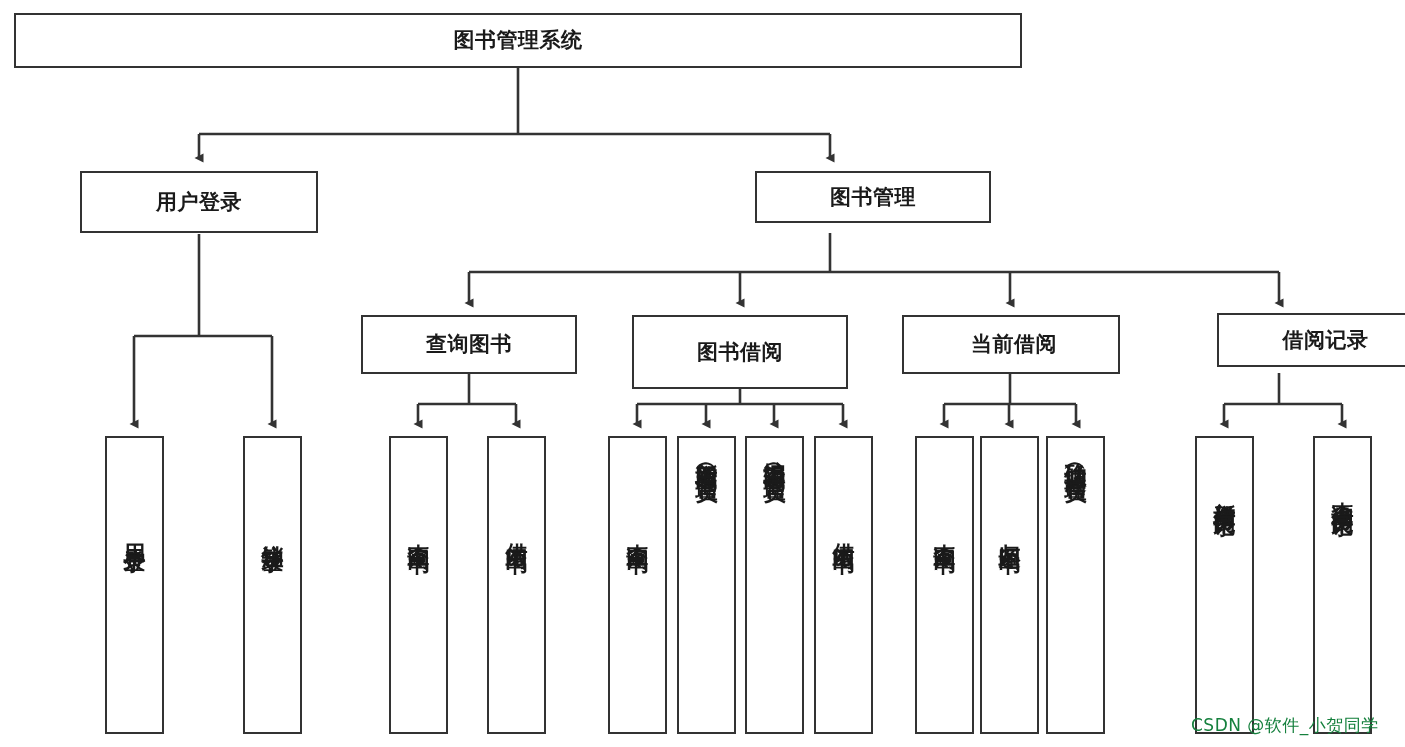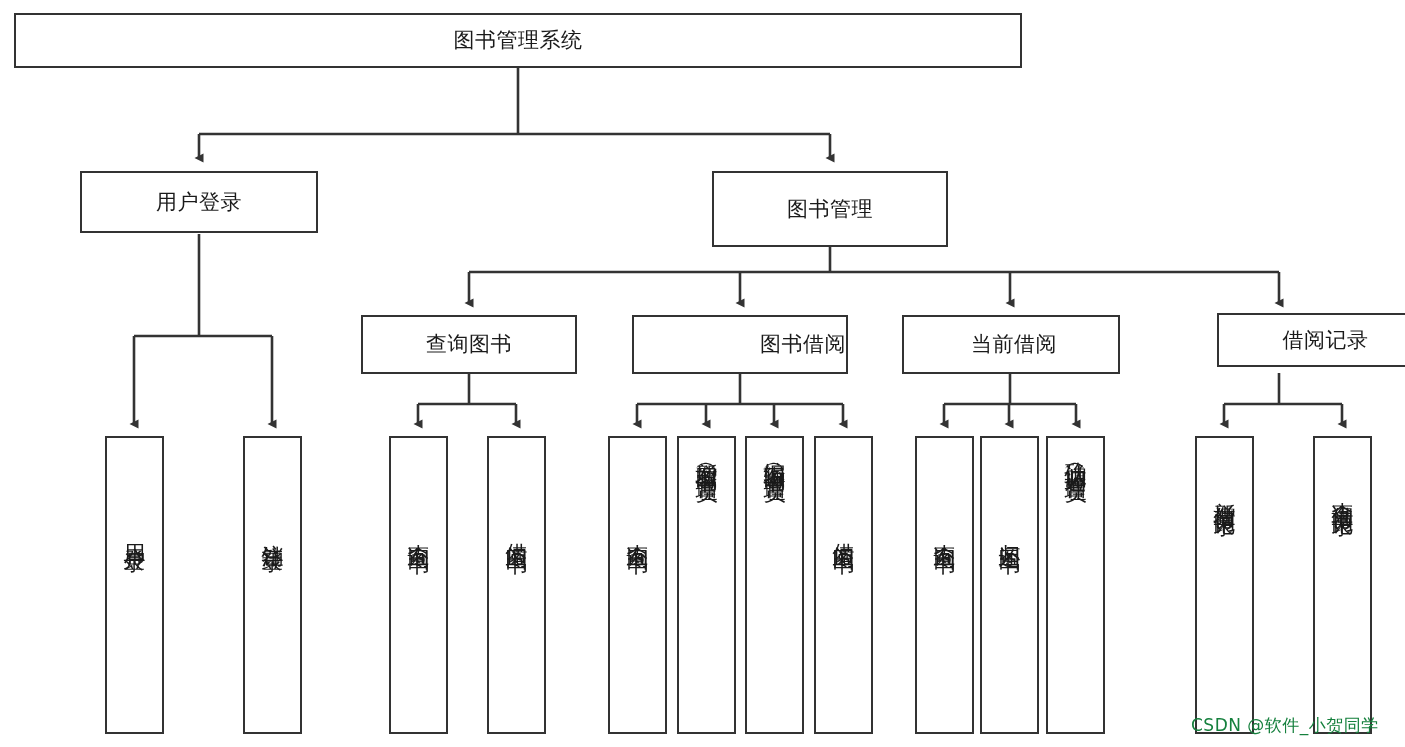--- a/index.html
+++ b/index.html
@@ -33,20 +33,21 @@
     display: flex;
     align-items: center;
     justify-content: center;
     color: #1a1a1a;
   }
   .node-label {
     display: block;
     text-align: center;
     line-height: 1.18;
     white-space: pre-line;
+    font-weight: bold;
   }
   .horiz .node-label {
     font-size: 21px;
     letter-spacing: 0.5px;
   }
   .vert {
     align-items: flex-start;
     padding-top: 4px;
   }
   .vert .node-label {
@@ -125,29 +126,29 @@
   </svg>
 
   <div class="node horiz" style="left:14px; top:13px; width:1008px; height:55px;">
     <span class="node-label">图书管理系统</span>
   </div>
 
   <div class="node horiz" style="left:80px; top:171px; width:238px; height:62px;">
     <span class="node-label">用户登录</span>
   </div>
 
-  <div class="node horiz" style="left:712px; top:171px; width:236px; height:76px;">
+  <div class="node horiz" style="left:755px; top:171px; width:236px; height:52px;">
     <span class="node-label">图书管理</span>
   </div>
 
   <div class="node horiz" style="left:361px; top:315px; width:216px; height:59px;">
     <span class="node-label">查询图书</span>
   </div>
 
-  <div class="node horiz" style="left:632px; top:315px; width:216px; height:59px;justify-content:flex-end;">
+  <div class="node horiz" style="left:632px; top:315px; width:216px; height:74px;">
     <span class="node-label">图书借阅</span>
   </div>
 
   <div class="node horiz" style="left:902px; top:315px; width:218px; height:59px;padding-left:6px;">
     <span class="node-label">当前借阅</span>
   </div>
 
   <div class="node horiz" style="left:1217px; top:313px; width:217px; height:54px;">
     <span class="node-label">借阅记录</span>
   </div>

